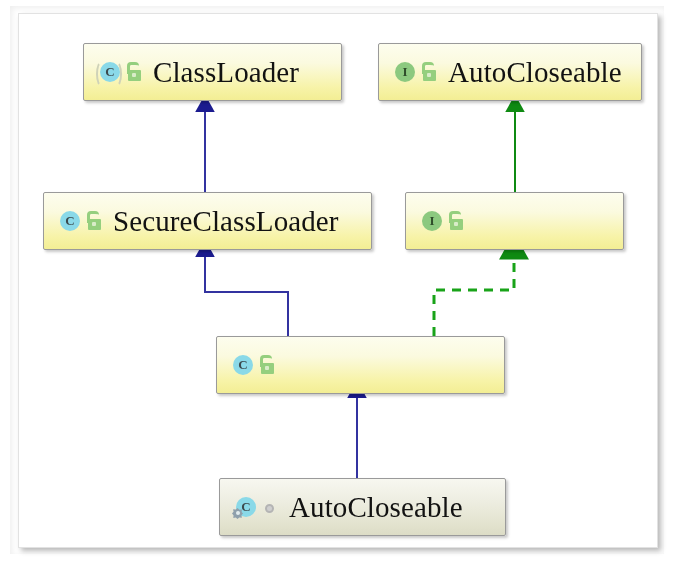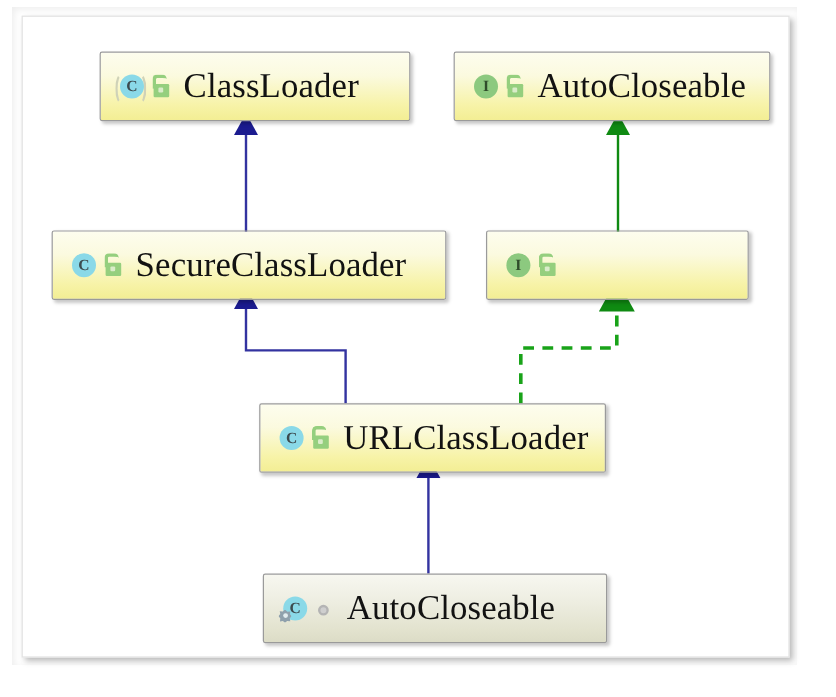--- a/index.html
+++ b/index.html
@@ -196,21 +196,20 @@
       <span class="type-icon">
         <span class="ic-circle"></span>
         <span class="ic-letter">C</span>
       </span>
       <span class="vis-icon">
         <span class="lock-shackle"></span>
         <span class="lock-body"></span>
         <span class="lock-hole"></span>
       </span>
     </span>
-    <span class="node-label">URLClassLoader</span>
   </div>
 
   <div class="node grey" style="left:200px;top:464px;width:287px;height:58px;">
     <span class="icon-wrap">
       <span class="type-icon">
         <span class="ic-circle"></span>
         <span class="ic-letter">C</span>
         <span class="ic-gear"></span>
         <span class="ic-gear-hole"></span>
       </span>

